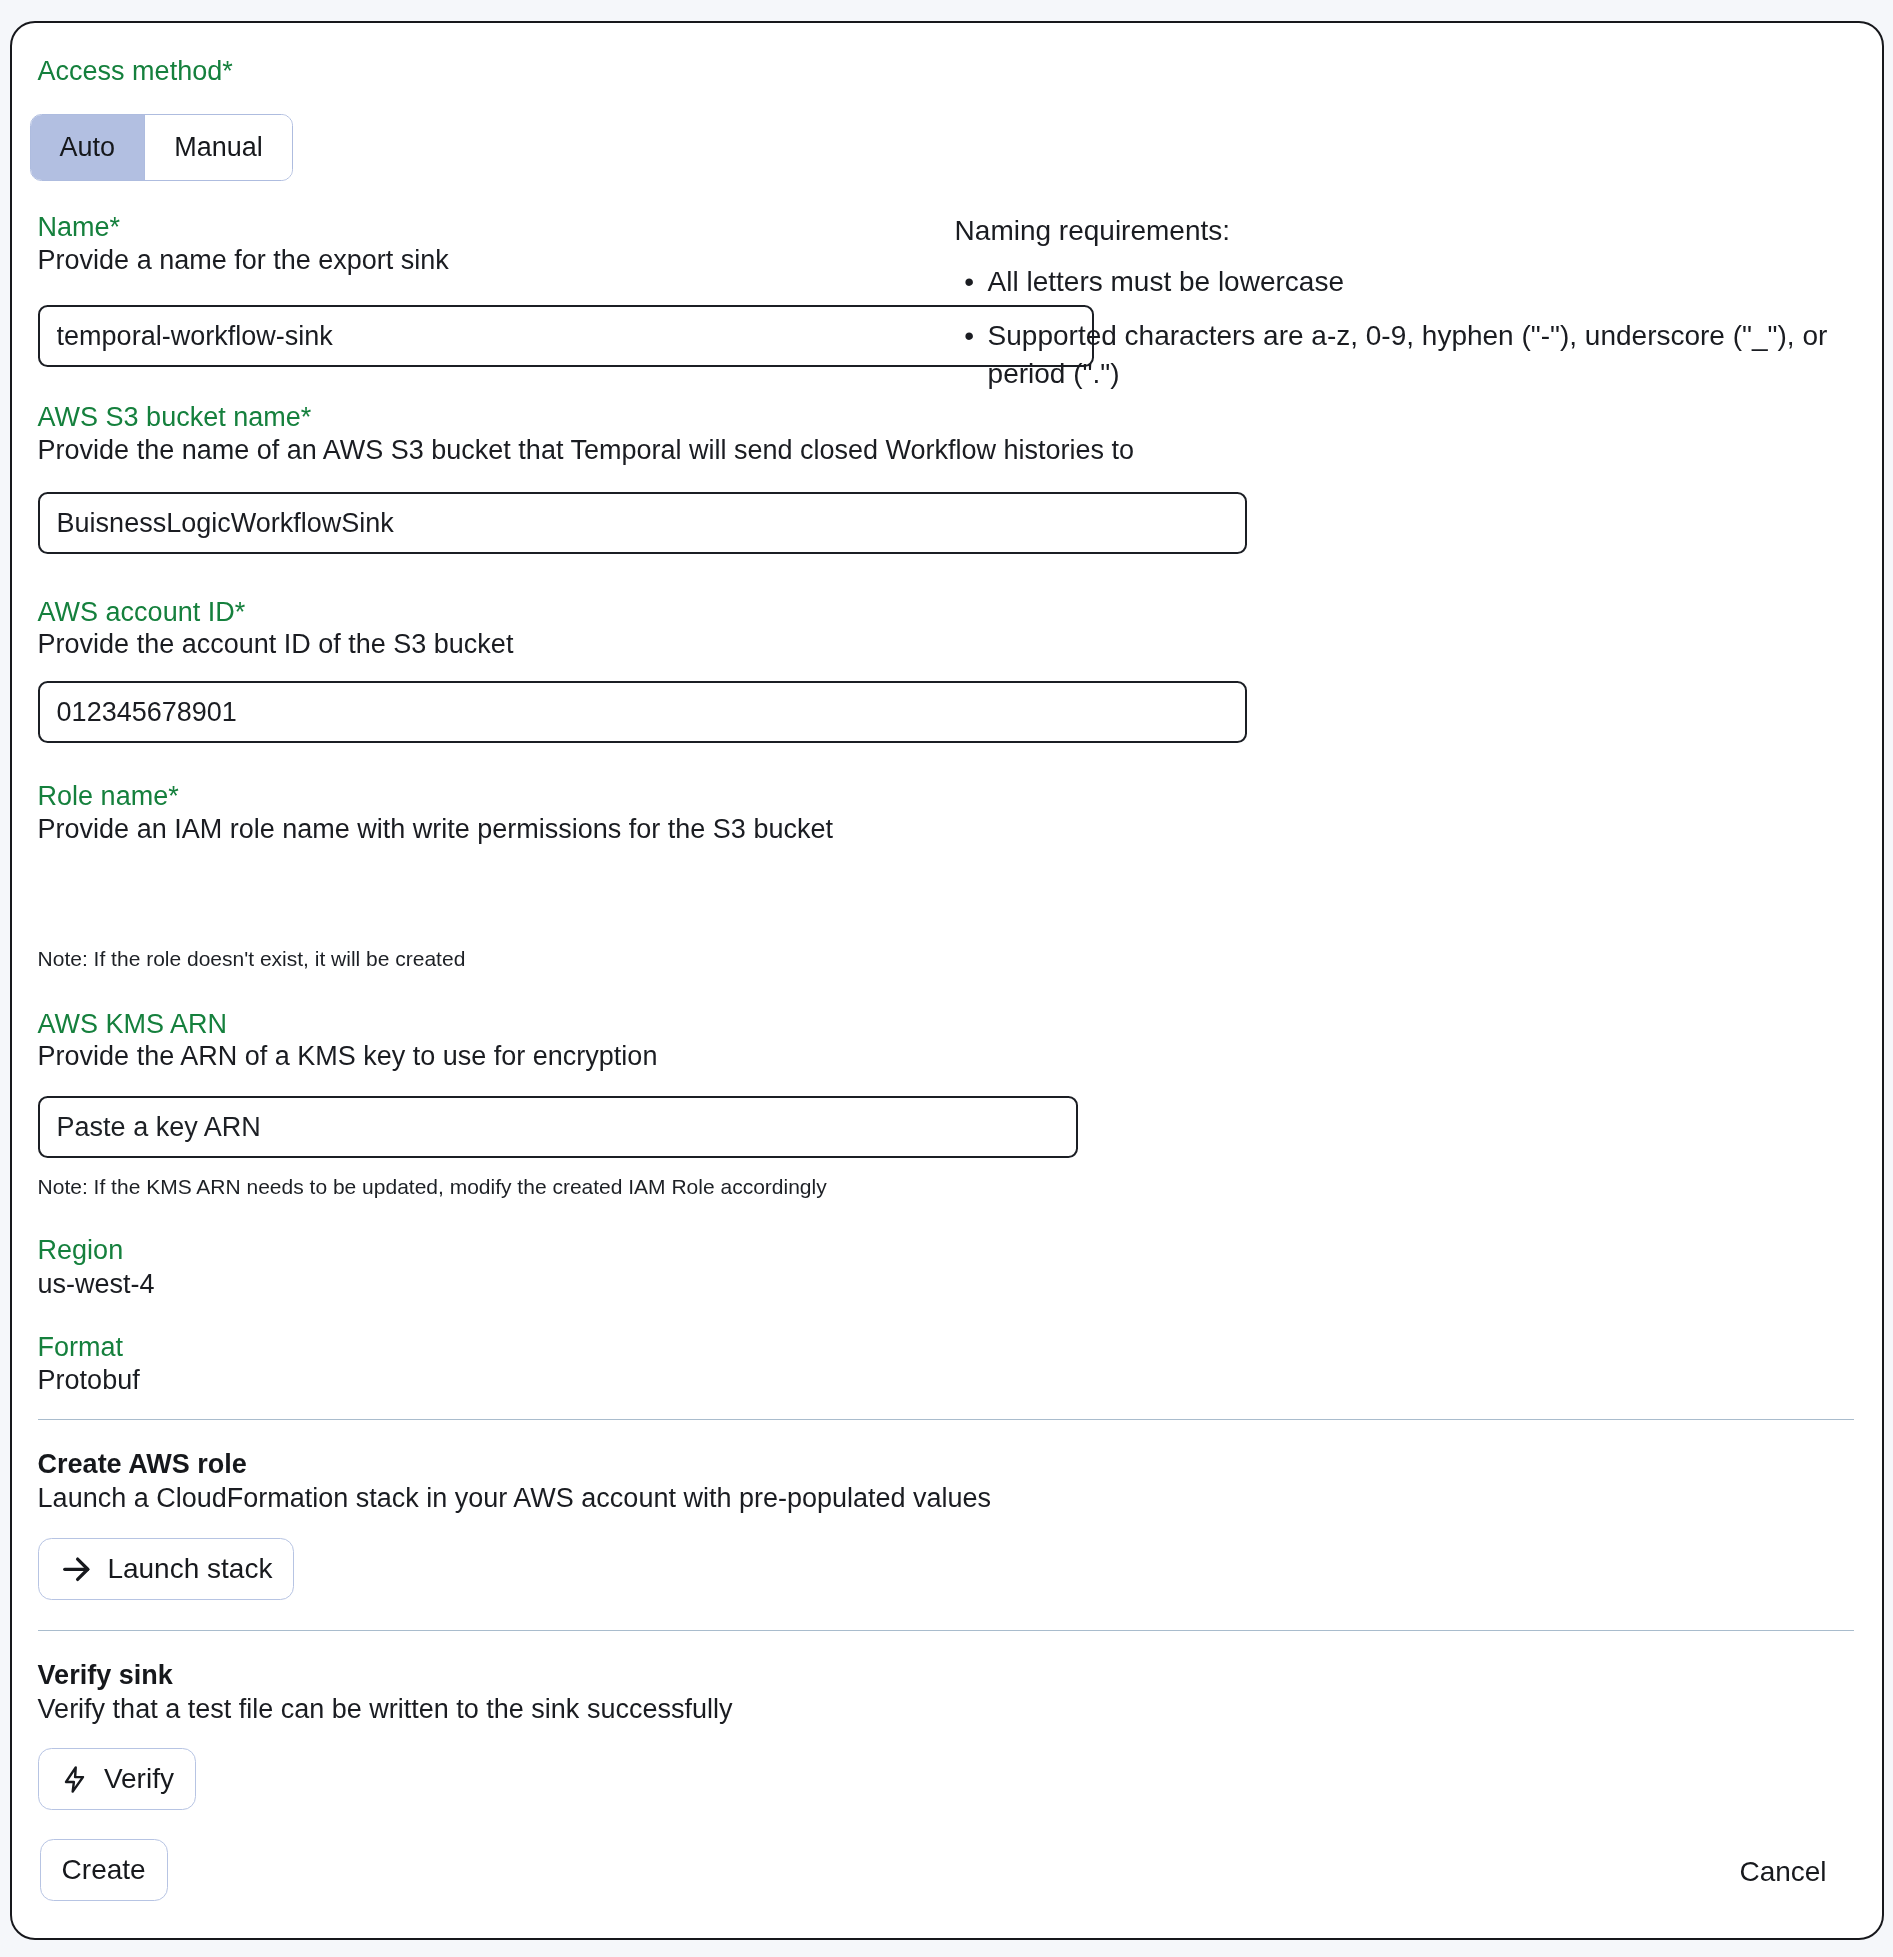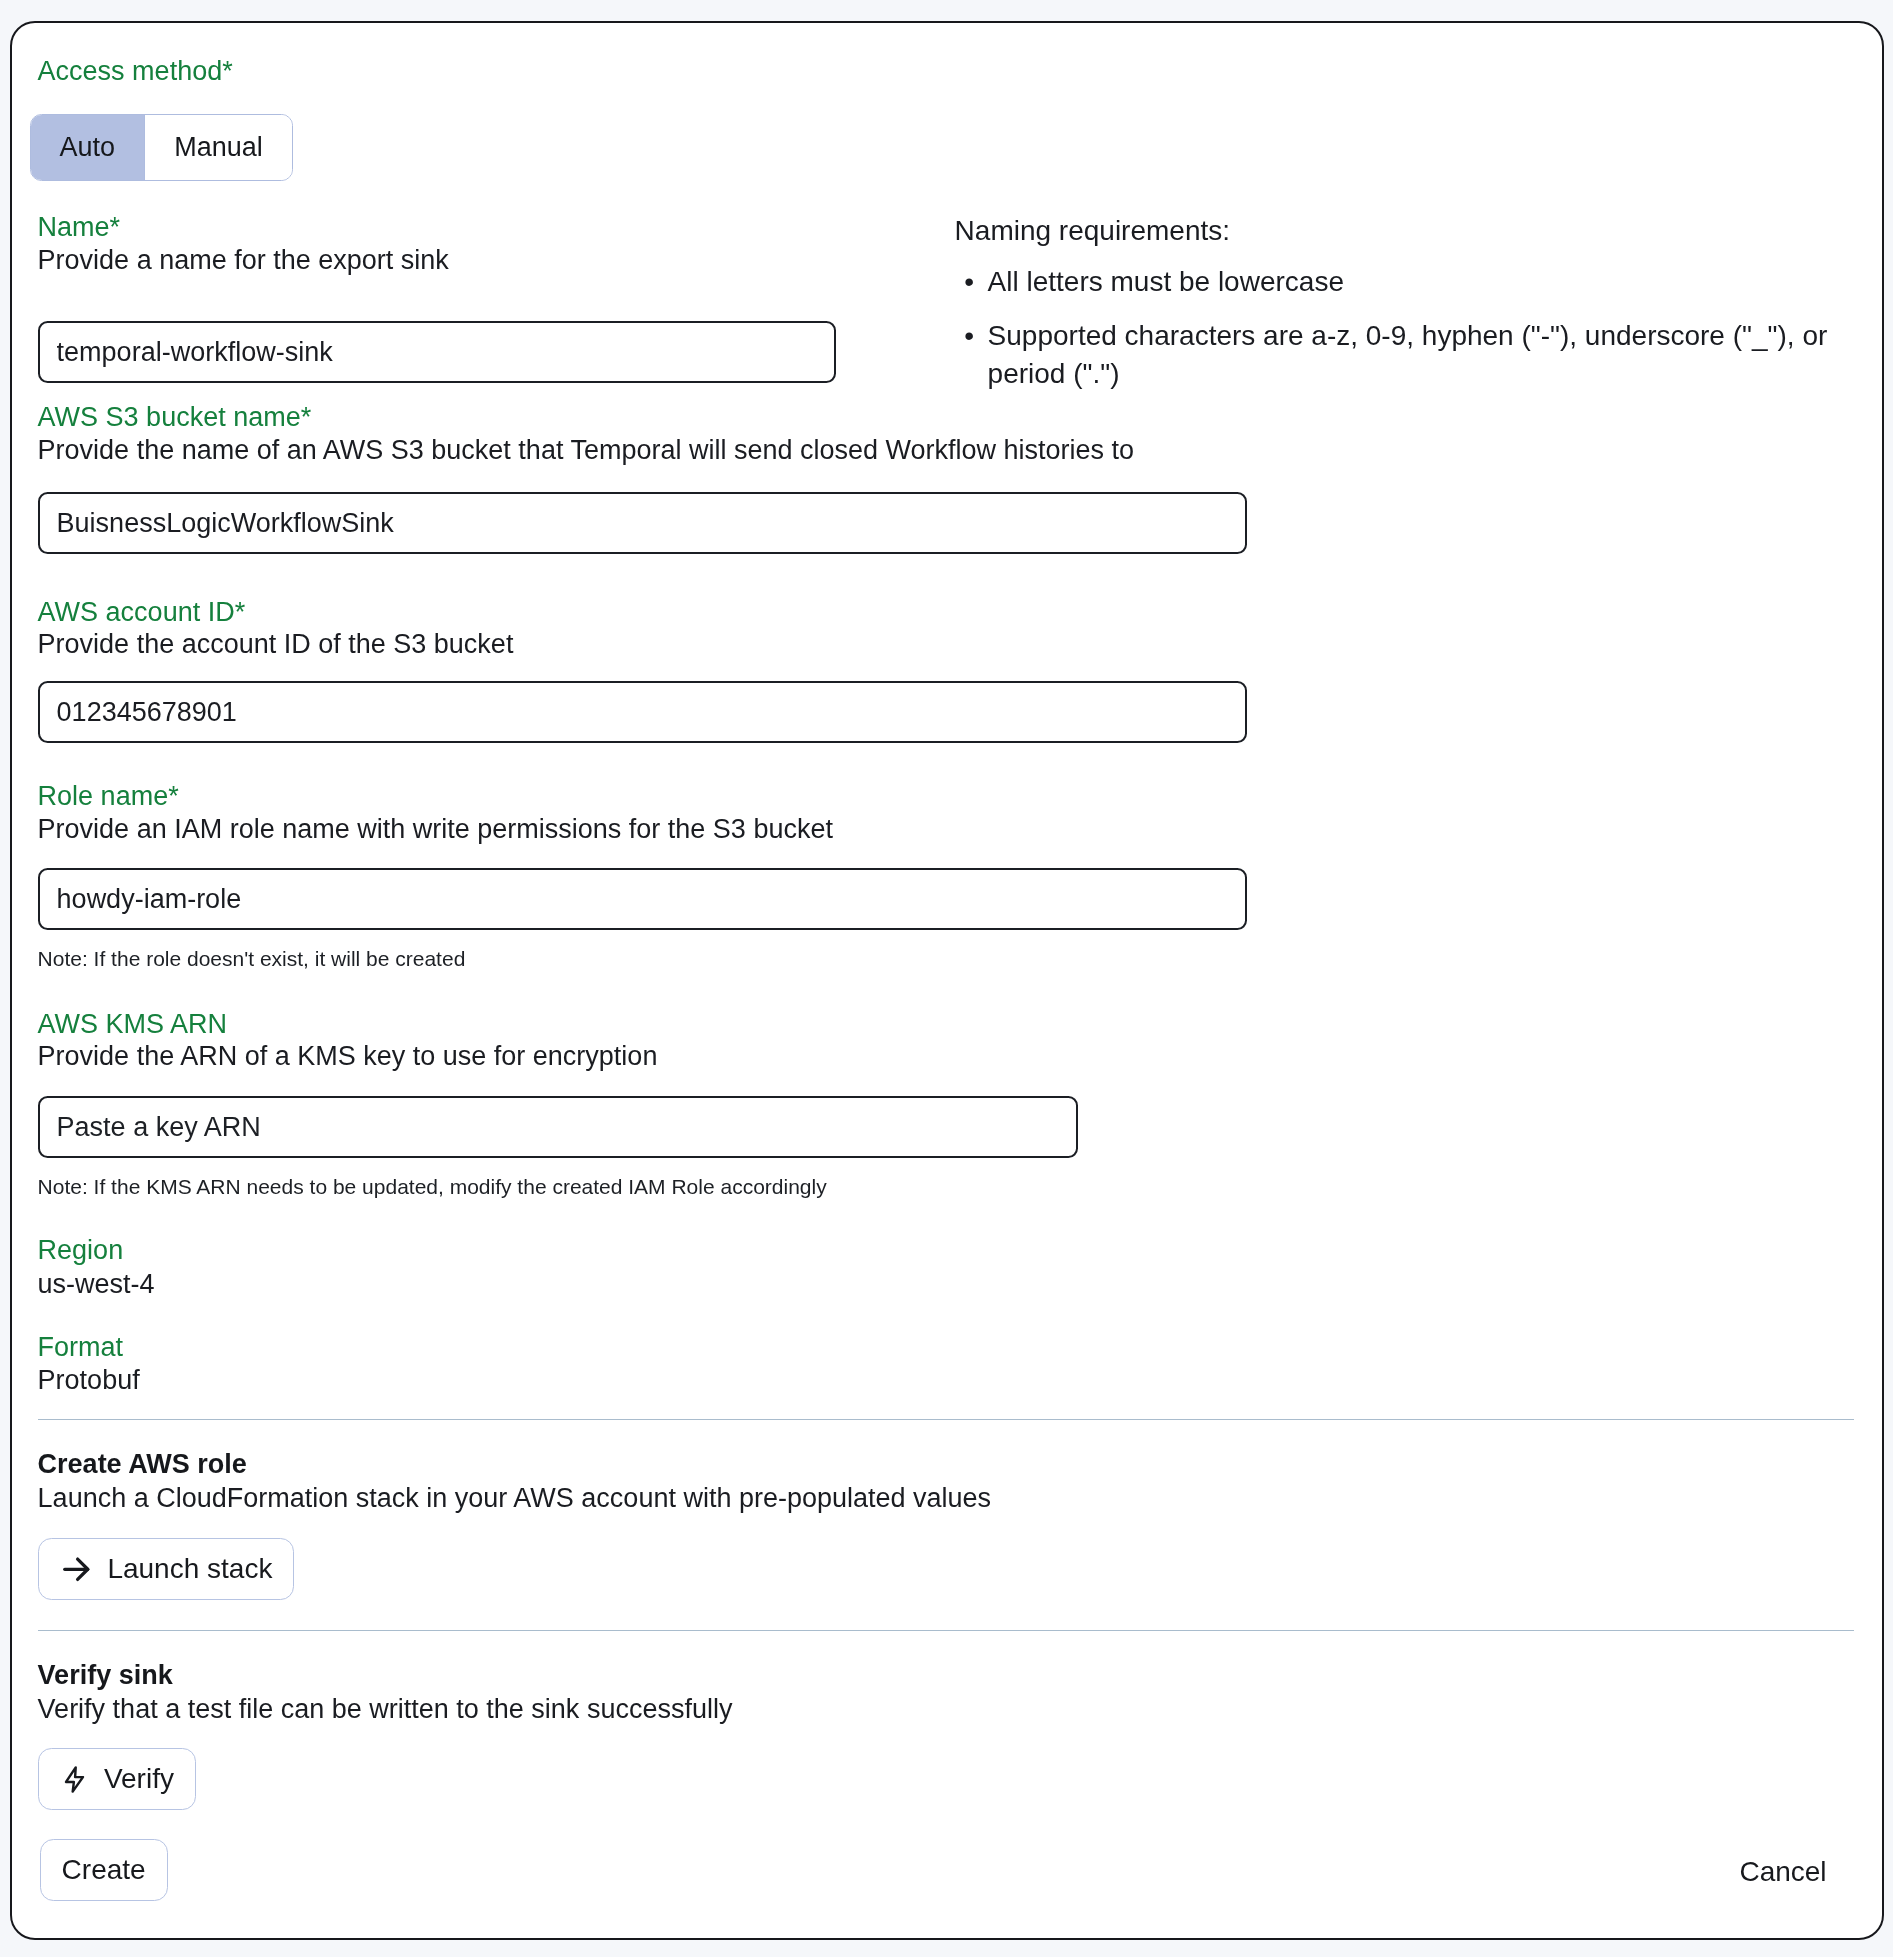--- a/index.html
+++ b/index.html
@@ -106,21 +106,21 @@
 
   <div class="abs label" style="left:26px; top:32px;">Access method*</div>
 
   <div class="abs toggle">
     <div class="seg selected">Auto</div>
     <div class="seg">Manual</div>
   </div>
 
   <div class="abs label" style="left:26px; top:188px;">Name*</div>
   <div class="abs desc" style="left:26px; top:221px;">Provide a name for the export sink</div>
-  <div class="abs" style="left:26px; top:282px; width:798px;margin-top:16px;">
+  <div class="abs" style="left:26px; top:282px; width:1056px;">
     <input class="text-input" type="text" value="temporal-workflow-sink" style="">
   </div>
 
   <div class="abs naming">
     <div class="title">Naming requirements:</div>
     <ul>
       <li>
         <span class="bullet">•</span>
         <span class="txt">All letters must be lowercase</span>
       </li>
@@ -138,23 +138,20 @@
   </div>
 
   <div class="abs label" style="left:26px; top:573px;">AWS account ID*</div>
   <div class="abs desc" style="left:26px; top:605px;">Provide the account ID of the S3 bucket</div>
   <div class="abs" style="left:26px; top:658px; width:1209px;">
     <input class="text-input" type="text" value="012345678901" style="">
   </div>
 
   <div class="abs label" style="left:26px; top:757px;">Role name*</div>
   <div class="abs desc" style="left:26px; top:790px;">Provide an IAM role name with write permissions for the S3 bucket</div>
-  <div class="abs" style="left:26px; top:845px; width:1209px;">
-    <input class="text-input" type="text" value="howdy-iam-role" style="">
-  </div>
   <div class="abs note" style="left:26px; top:922px;">Note: If the role doesn't exist, it will be created</div>
 
   <div class="abs label" style="left:26px; top:985px;">AWS KMS ARN</div>
   <div class="abs desc" style="left:26px; top:1017px;">Provide the ARN of a KMS key to use for encryption</div>
   <div class="abs" style="left:26px; top:1073px; width:1040px;">
     <input class="text-input" type="text" placeholder="Paste a key ARN" style="">
   </div>
   <div class="abs note" style="left:26px; top:1150px;">Note: If the KMS ARN needs to be updated, modify the created IAM Role accordingly</div>
 
   <div class="abs label" style="left:26px; top:1211px;">Region</div>

